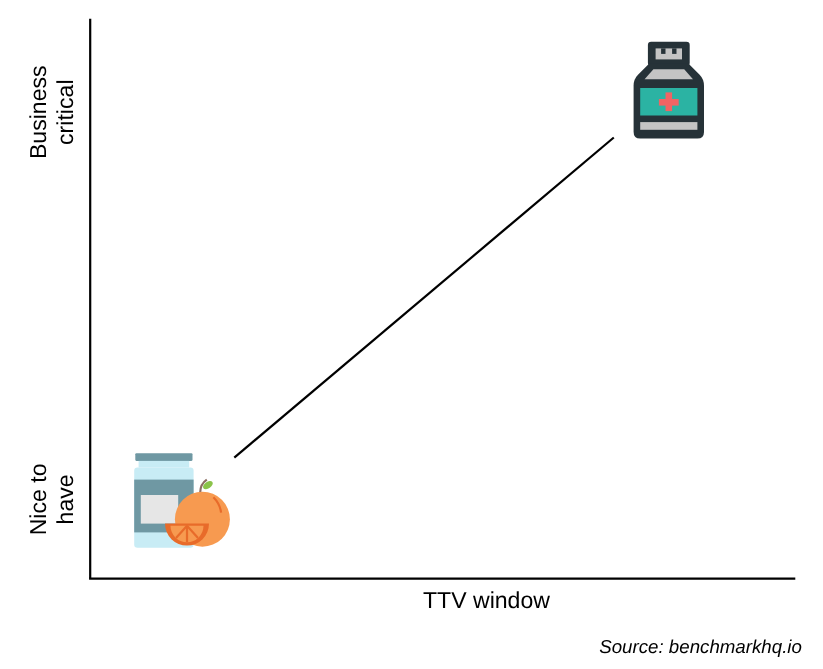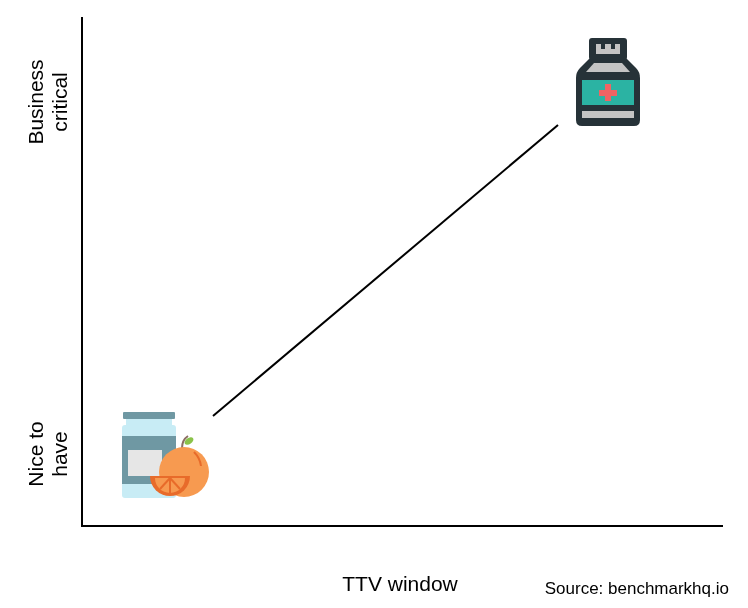--- a/index.html
+++ b/index.html
@@ -3,23 +3,23 @@
 <meta charset="utf-8">
 <style>
   html, body { margin: 0; padding: 0; background: #ffffff; }
   body { width: 748px; height: 608px; position: relative; overflow: hidden;
          font-family: "Liberation Sans", sans-serif; color: #000; }
   #diagram { position: absolute; left: 0; top: 0; }
   .ylabel { position: absolute; font-size: 21px; line-height: 24px; text-align: center;
             transform: rotate(-90deg); transform-origin: center center; white-space: nowrap; }
   #ylabel-top { left: -12px; top: 78px; width: 120px; height: 48px; }
   #ylabel-bottom { left: -12px; top: 430px; width: 120px; height: 48px; }
-  #xlabel { position: absolute; left: 300px; top: 535px; width: 200px; text-align: center;
-            font-size: 21px; margin-top: 37px; }
-  #source { position: absolute; right: 19px; top: 579px; font-size: 17px; }
+  #xlabel { position: absolute; left: 300px; top: 535px; width: 200px; text-align: right;
+            font-size: 21px; }
+  #source { position: absolute; right: 19px; top: 579px; font-size: 17px; font-style: italic; }
 </style>
 </head>
 <body>
 
 <svg id="diagram" width="748" height="608">
   <line x1="82" y1="17" x2="82" y2="526" stroke="#000" stroke-width="2"></line>
   <line x1="81" y1="526" x2="723" y2="526" stroke="#000" stroke-width="2"></line>
   <line x1="213" y1="416" x2="558" y2="125" stroke="#000" stroke-width="2"></line>
 
   <g>

